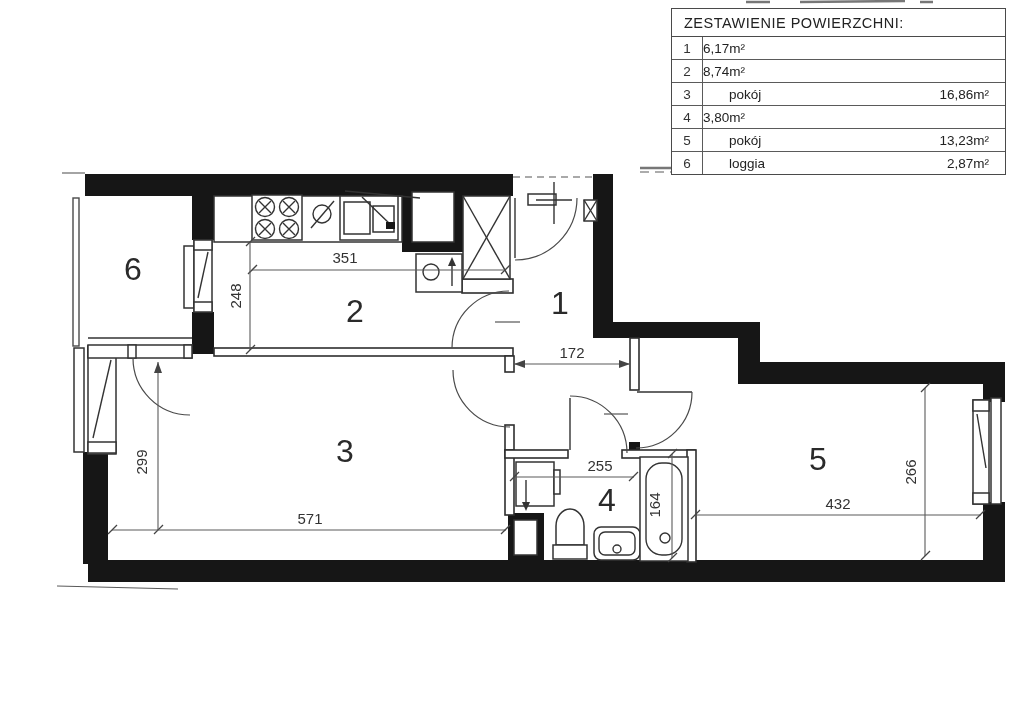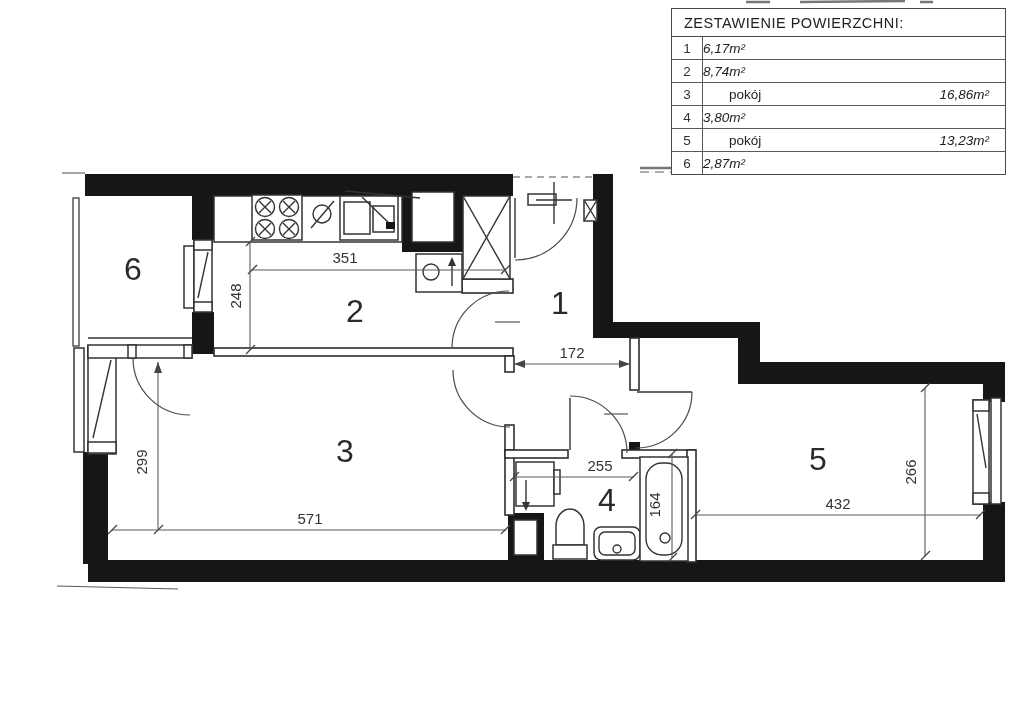--- a/index.html
+++ b/index.html
@@ -23,21 +23,21 @@
   .legend{position:absolute;left:643px;top:8px;width:335px;box-sizing:border-box;
           border:1.6px solid #4a4a4a;background:#fff;color:#222;margin-left:28px;}
   .legend-title{padding:6px 6px 5px 12px;font-size:14.5px;letter-spacing:.5px;
                 border-bottom:1.6px solid #4a4a4a;}
   .legend-row{display:flex;align-items:stretch;height:22px;border-bottom:1.3px solid #5a5a5a;
               font-size:13.5px;}
   .legend-row:last-child{border-bottom:none;}
   .lr-no{width:30px;border-right:1.3px solid #5a5a5a;display:flex;align-items:center;
          justify-content:center;color:#333;}
   .lr-name{flex:1;display:flex;align-items:center;padding-left:26px;}
-  .lr-area{display:flex;align-items:center;padding-right:16px;font-size:13.5px;font-style:italic;}
+  .lr-area{display:flex;align-items:center;padding-right:16px;font-size:13.5px;}
 </style>
 </head>
 <body>
 
 <div id="stage">
 
   <svg width="1024" height="724" viewBox="0 0 1024 724">
 
     <g>
       <line class="artifact" x1="746" y1="2" x2="770" y2="2"></line>
@@ -303,17 +303,18 @@
       <span class="lr-no">4</span>
       <span class="lr-area">3,80m²</span>
     </div>
     <div class="legend-row">
       <span class="lr-no">5</span>
       <span class="lr-name">pokój</span>
       <span class="lr-area">13,23m²</span>
     </div>
     <div class="legend-row">
       <span class="lr-no">6</span>
+      <span class="lr-name">loggia</span>
       <span class="lr-area">2,87m²</span>
     </div>
   </div>
 
 </div>
 
 </body></html>

